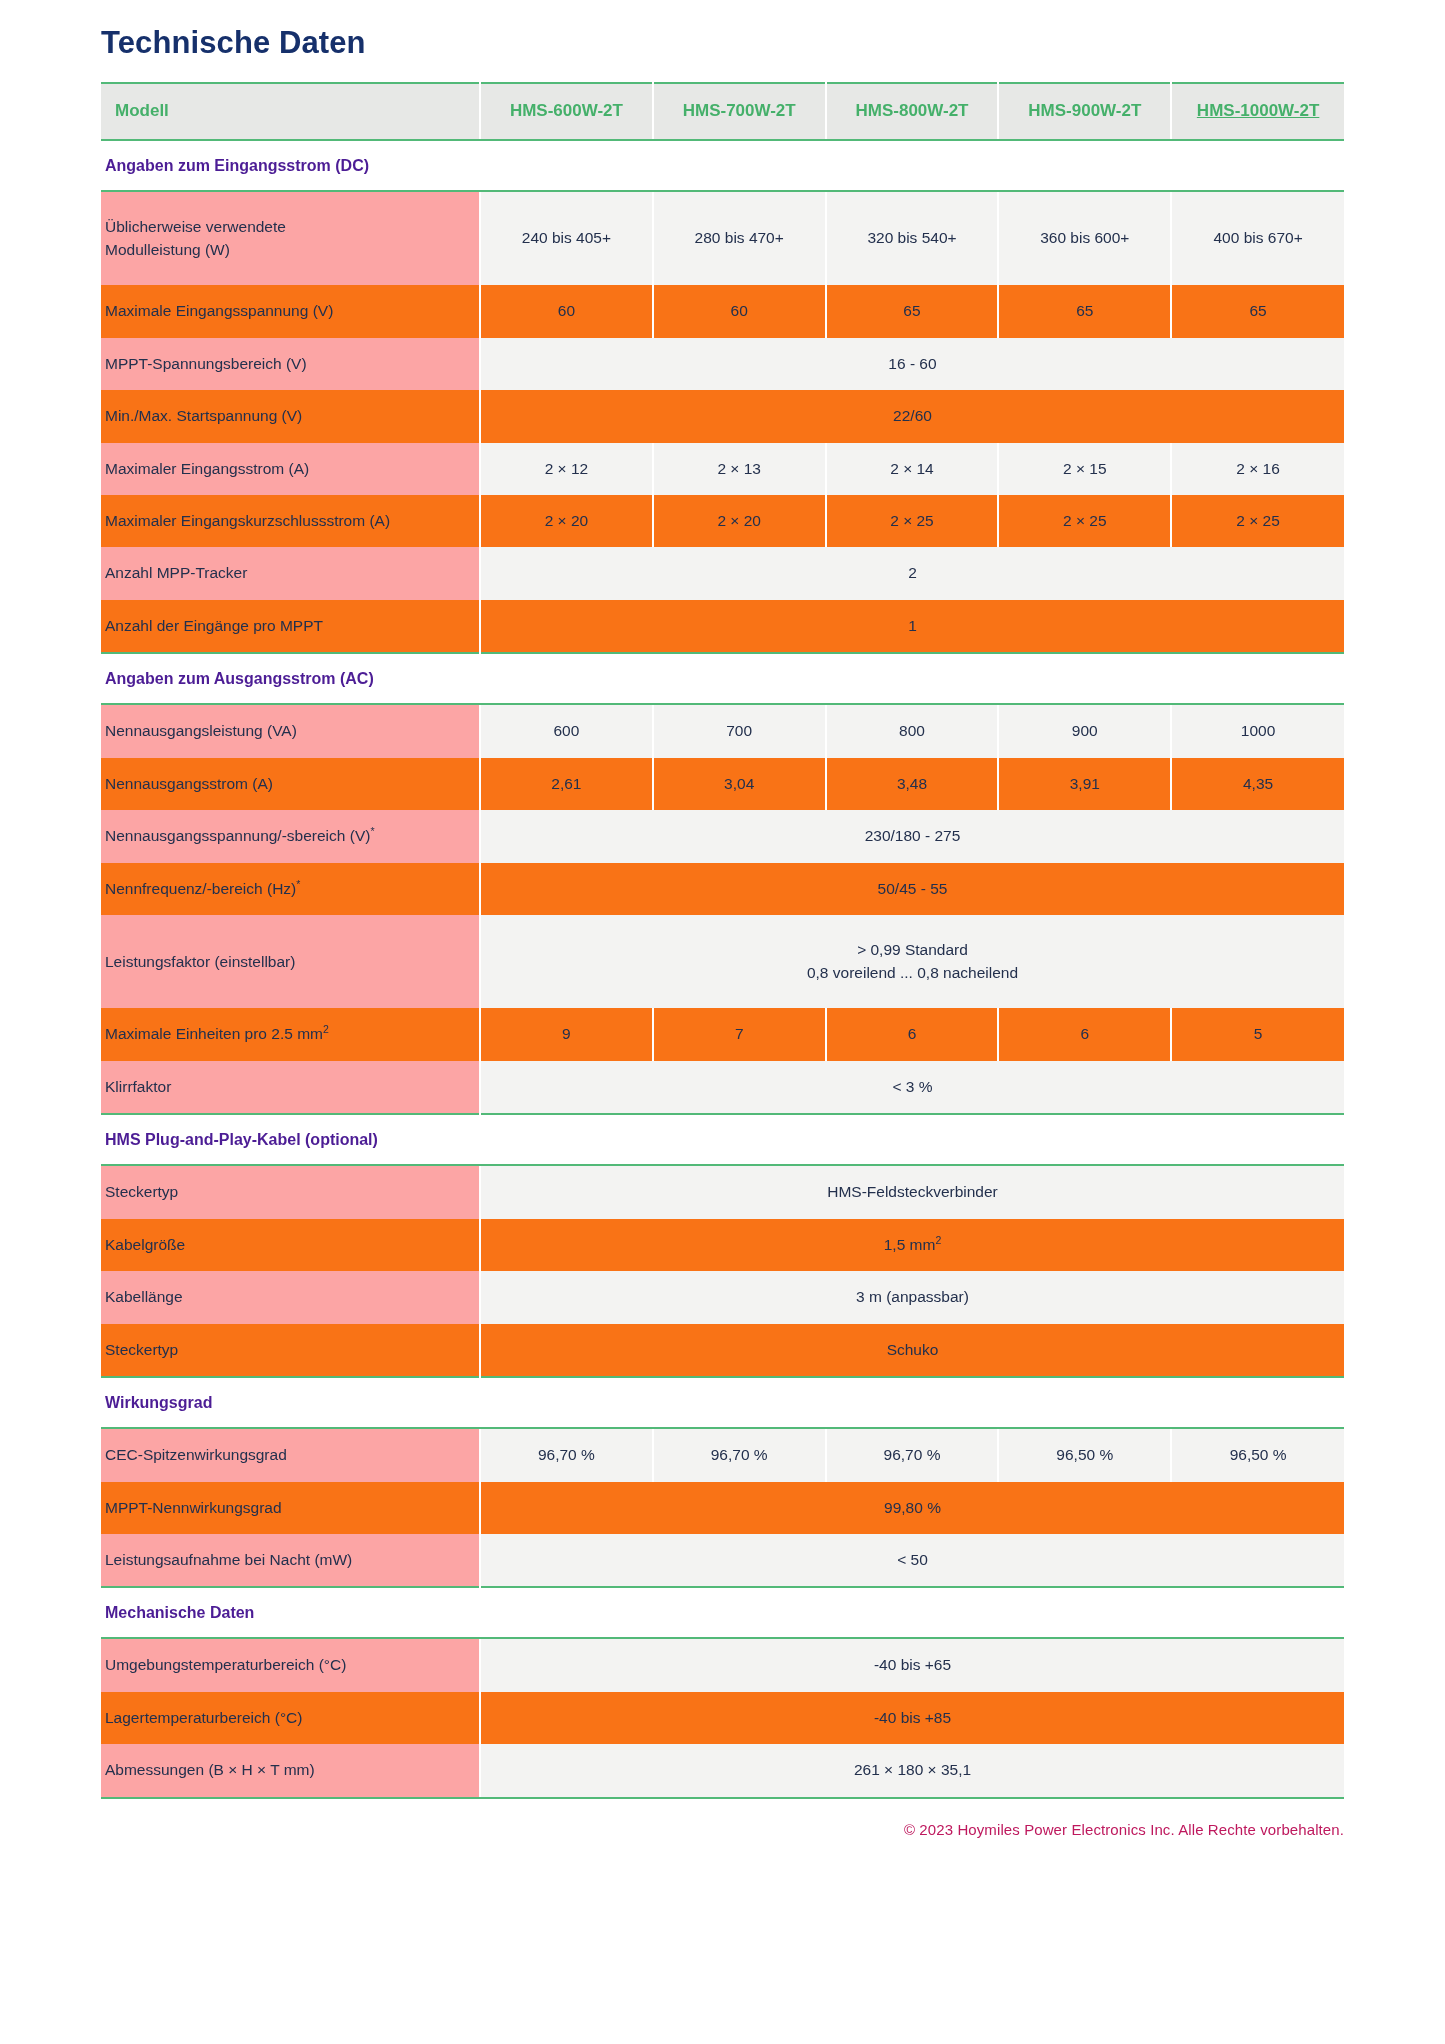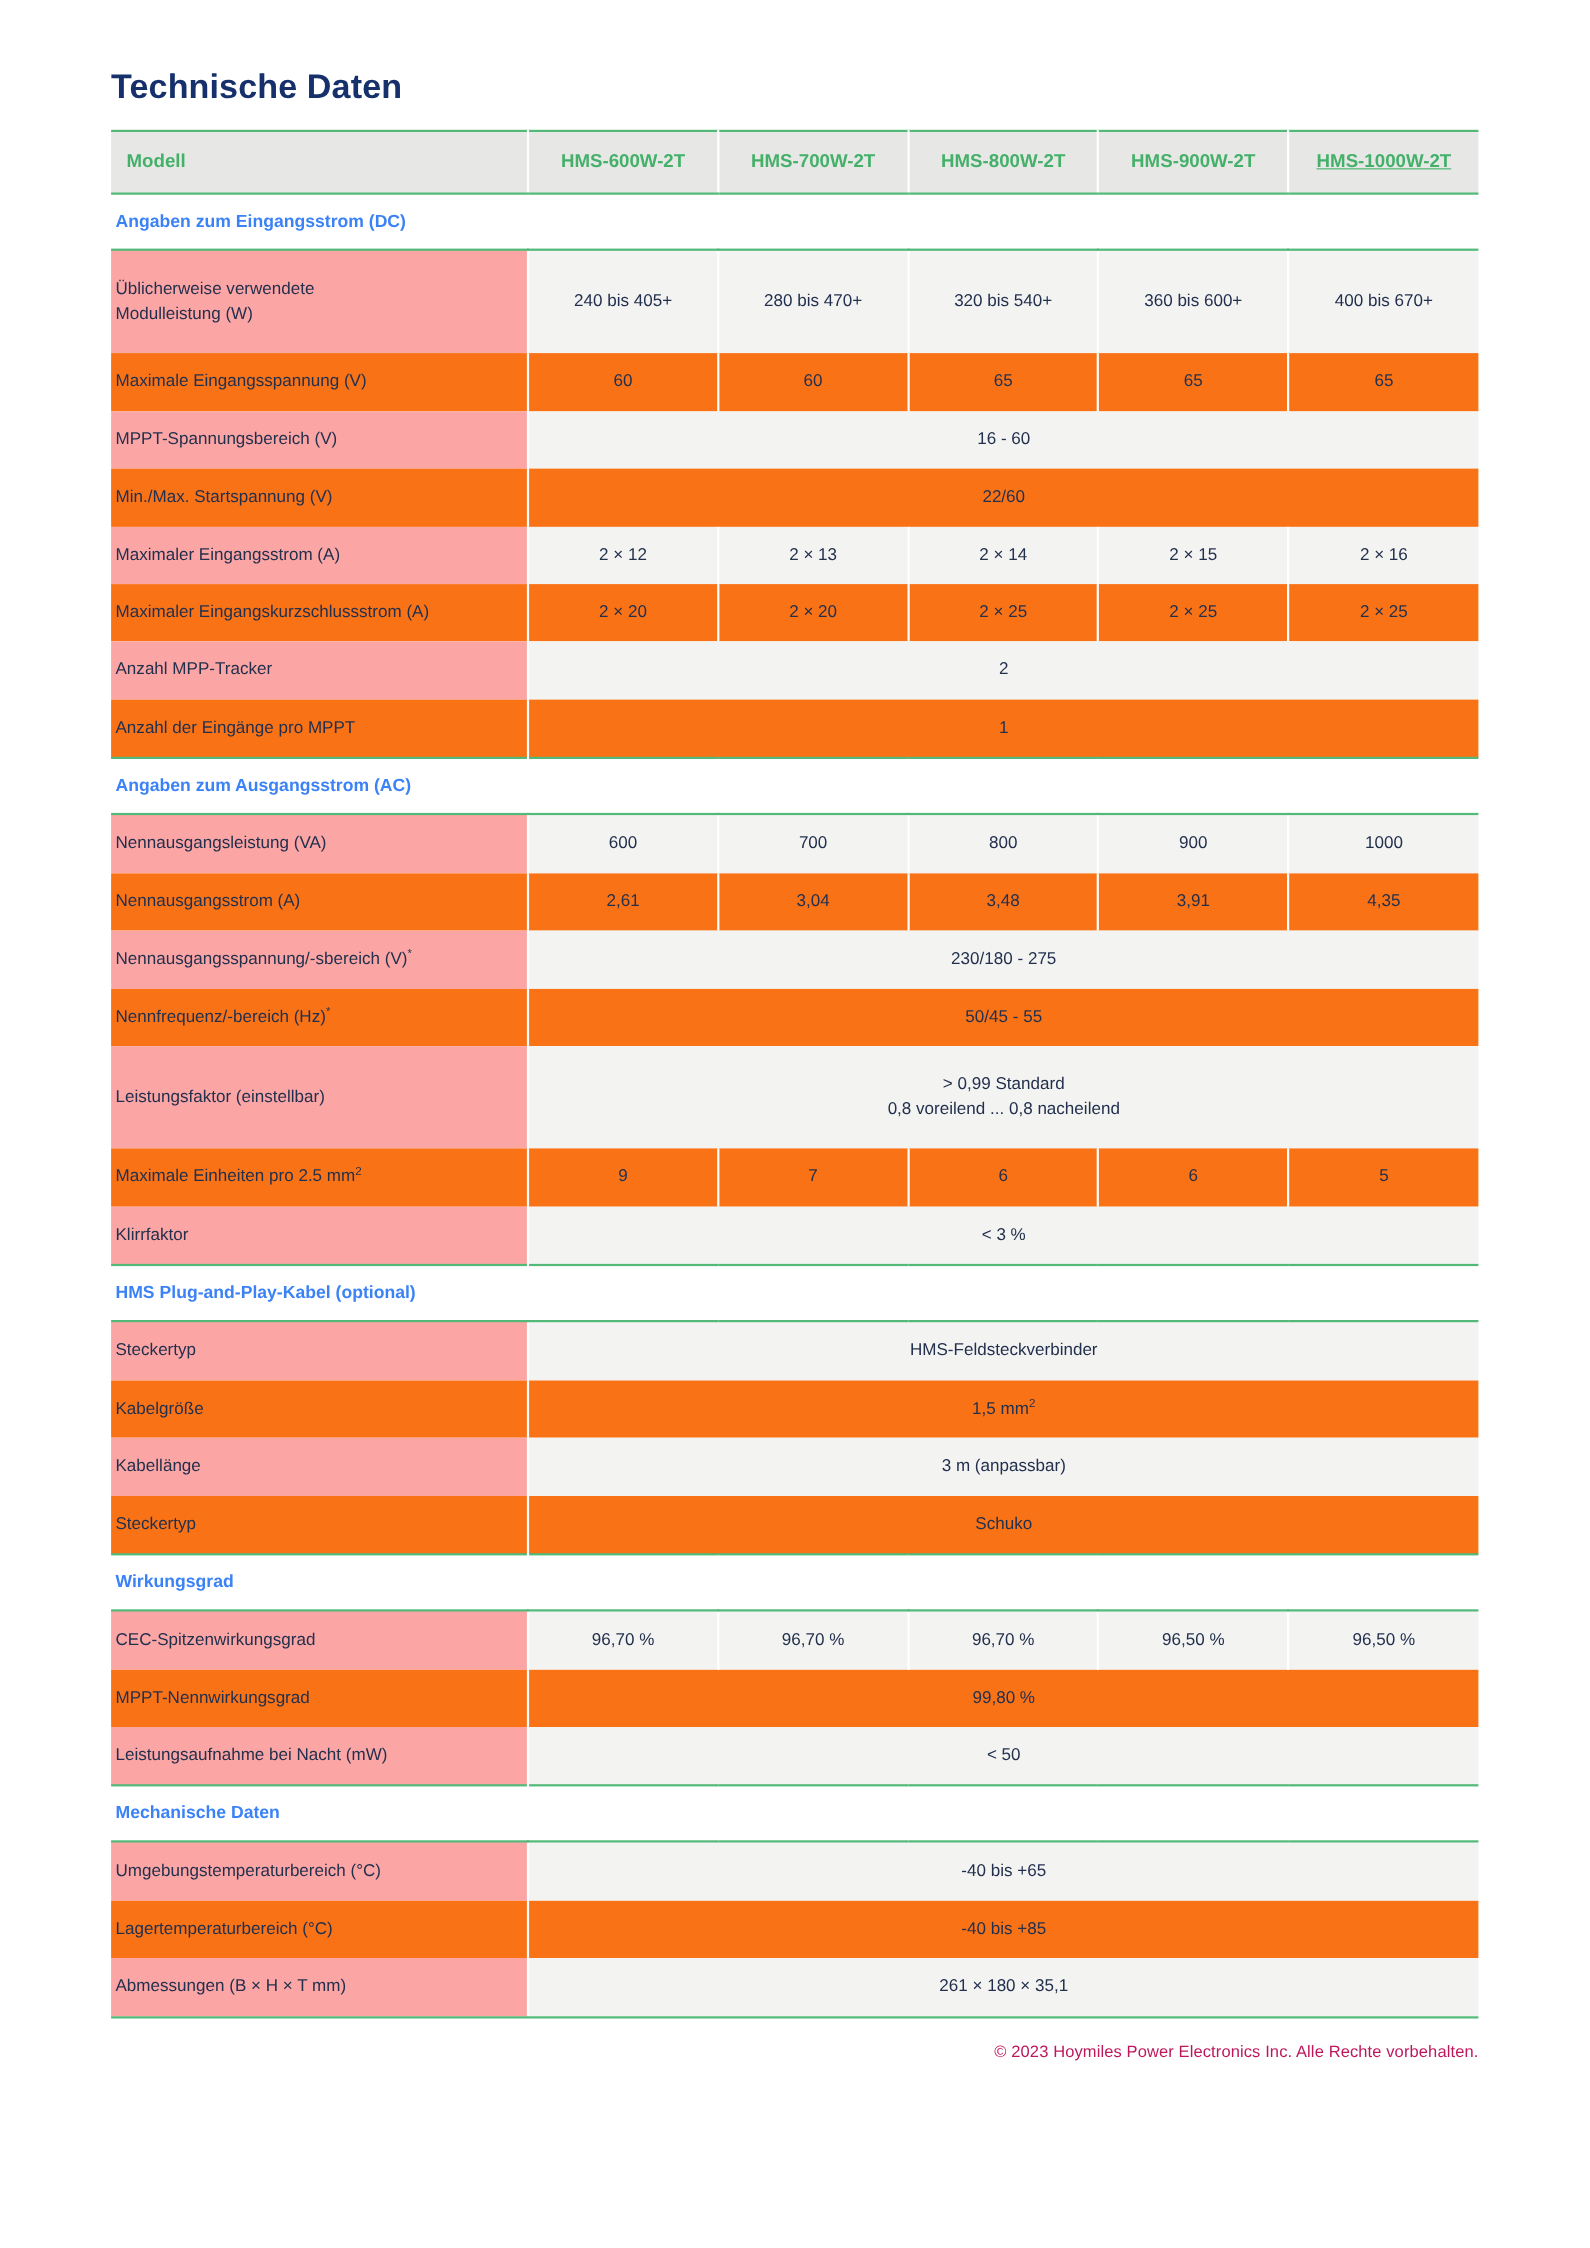--- a/index.html
+++ b/index.html
@@ -12,21 +12,21 @@
     width: 1445px;
     height: 2044px;
     font-family: "Liberation Sans", "DejaVu Sans", sans-serif;
     color: #1d2a44;
     -webkit-font-smoothing: antialiased;
   }
   .page {
     box-sizing: border-box;
     width: 1445px;
     min-height: 2044px;
-    padding: 60px 101px 0 101px;
+    padding: 24px 101px 0 101px;
     position: relative;
   }
   .page-title {
     font-size: 31px;
     font-weight: bold;
     color: #16306b;
     letter-spacing: 0.1px;
     margin: 0 0 21px 0;
     line-height: 1.2;
   }
@@ -59,21 +59,21 @@
     padding-left: 14px;
     border-right: 2px solid #ffffff;
   }
   tr.head-row th.val-head {
     border-right: 2px solid #ffffff;
   }
   tr.head-row th.val-head:last-child { border-right: none; text-decoration: underline; }
 
   
   tr.section-row td {
-    color: #3b82f6;
+    color: #4c1d95;
     font-weight: bold;
     font-size: 16px;
     padding: 16px 0 15px 4px;
     border-bottom: 2.5px solid #52b978;
     background: #ffffff;
     text-align: left;
   }
   tr.section-row.first-sec td { border-top: none; }
   tr.section-row.mid-sec td { border-top: 2.5px solid #52b978; }
 

